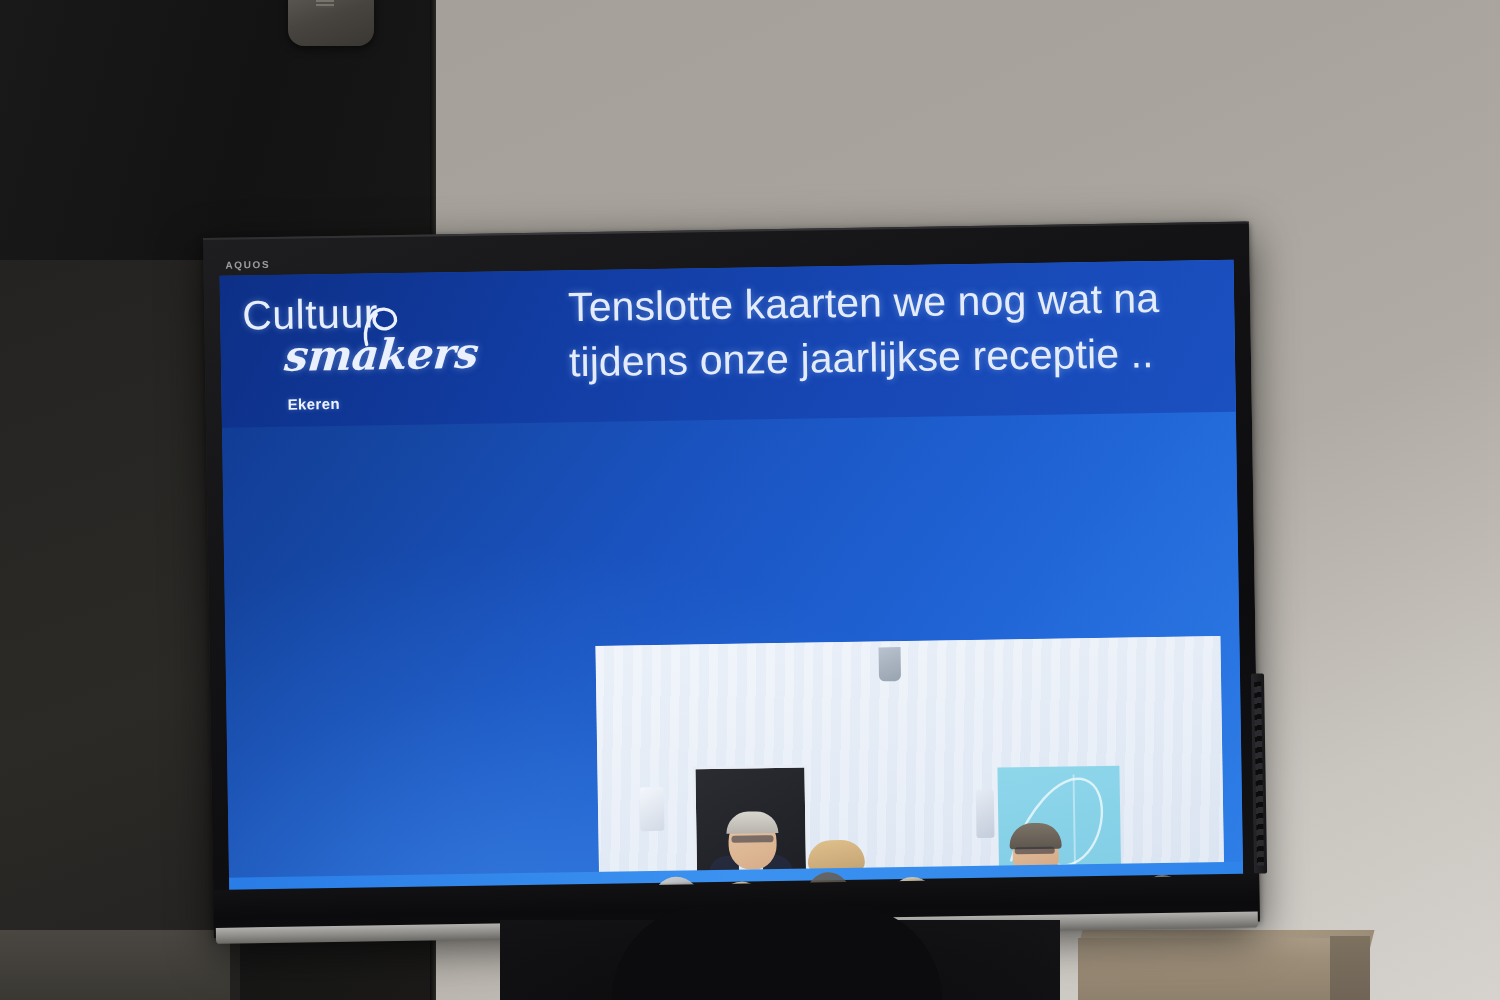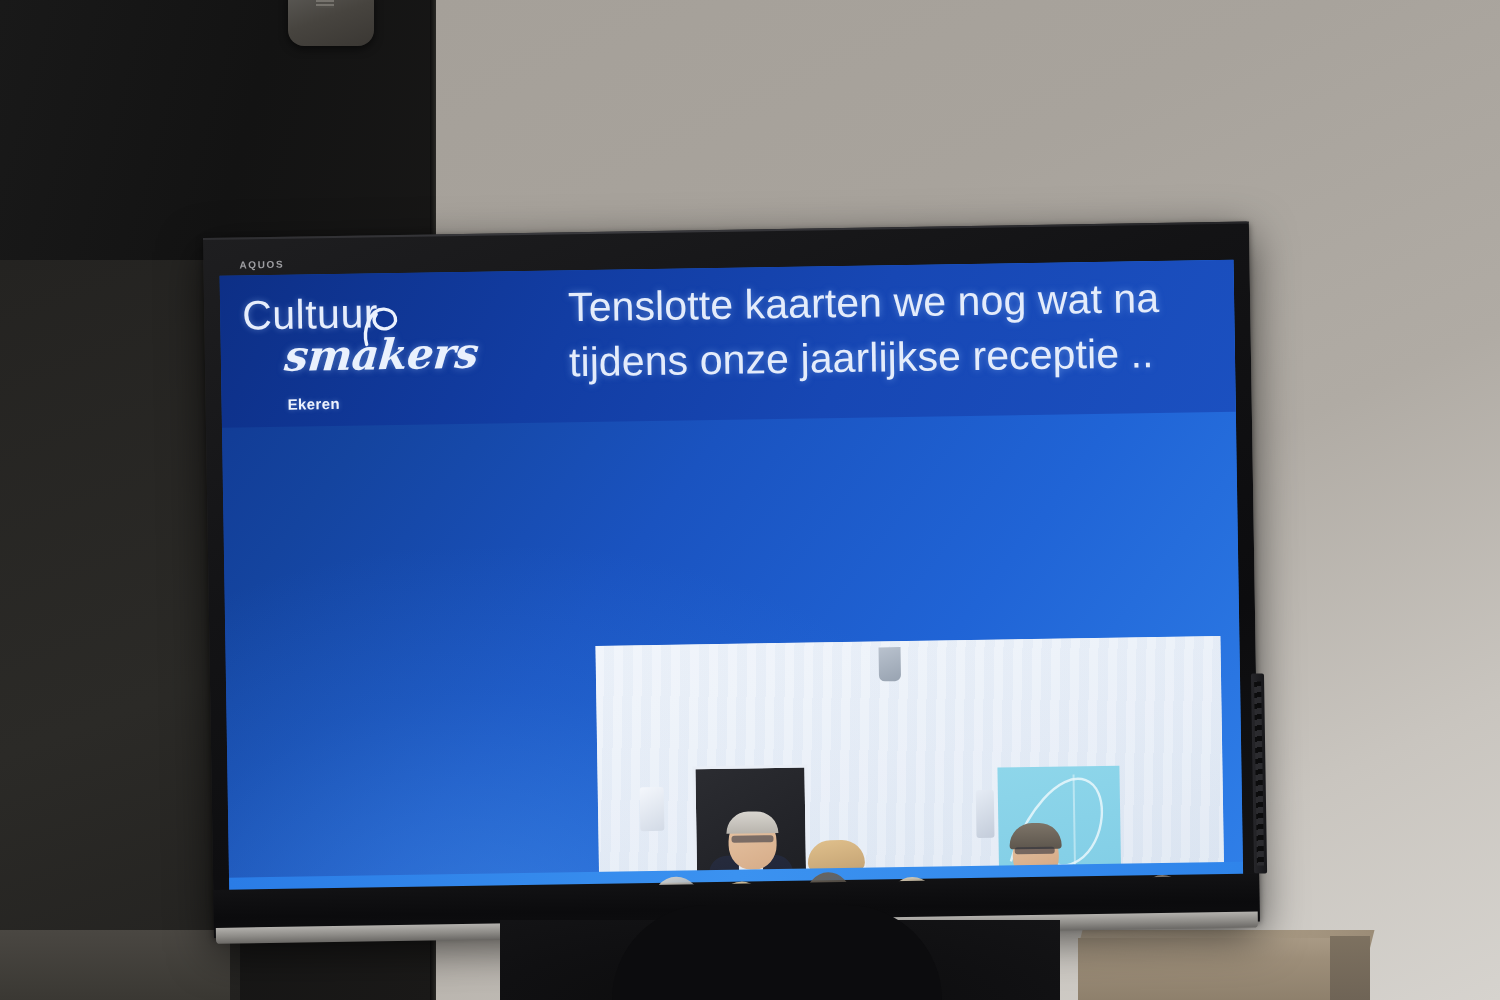--- a/index.html
+++ b/index.html
@@ -94,21 +94,21 @@
   }
   .tv-side-vents {
     position:absolute; right:-5px; top:460px; width:7px; height:184px;
     background:repeating-linear-gradient(180deg,#0a0a0b 0 5px,#2c2c30 5px 11px);
     opacity:.9;
   }
 
   .aquos {
     position:absolute; left:22px; top:22px;
     font-size:10px; letter-spacing:1.6px; font-weight:700;
-    color:#b9b9bd; opacity:.82;margin-left:14px;
+    color:#b9b9bd; opacity:.82;
   }
 
   
   .tv-chin {
     position:absolute; left:0; top:652px; width:1046px; height:48px;
     background:linear-gradient(180deg,#121214 0%,#0b0b0d 58%,#0e0e10 100%);
   }
 
   .tv-trim {
     position:absolute; left:2px; top:690px; width:1042px; height:16px;

